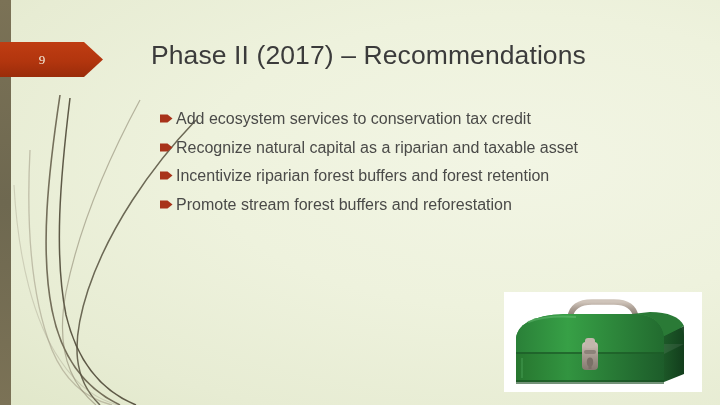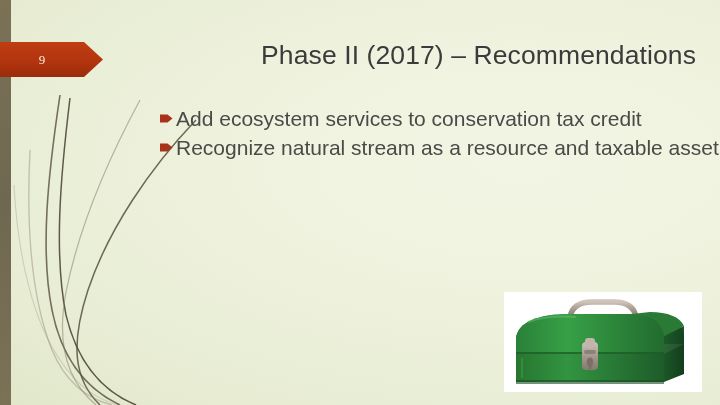--- a/index.html
+++ b/index.html
@@ -63,21 +63,20 @@
     position: absolute;
     left: 151px;
     top: 40px;
     width: 545px;
     color: #3b3b3b;
     font-size: 26.5px;
     font-weight: 300;
     letter-spacing: 0.1px;
     white-space: nowrap;
     font-family: "Liberation Sans", sans-serif;
-    text-align: right;
   }
 
   
   #bullets {
     position: absolute;
     left: 160px;
     top: 105px;
     width: 545px;
     margin: 0;
     padding: 0;
@@ -96,21 +95,21 @@
     position: relative;
   }
   .bullet-marker svg {
     position: absolute;
     left: 0;
     top: 8px;
   }
   .bullet-text {
     flex: 1 1 auto;
     color: #4a4a48;
-    font-size: 21px;
+    font-size: 16px;
     line-height: 28.6px;
     font-weight: 400;
     white-space: nowrap;
     font-family: "Liberation Sans", sans-serif;
   }
 
   
   #toolbox-image {
     position: absolute;
     left: 504px;
@@ -164,21 +163,37 @@
         </svg>
       </span>
       <span class="bullet-text">Add ecosystem services to conservation tax credit</span>
     </li>
     <li class="bullet-row">
       <span class="bullet-marker">
         <svg width="13" height="11" viewBox="0 0 13 11" xmlns="http://www.w3.org/2000/svg">
           <path d="M0 1.5 L7.5 1.5 L12.5 5.5 L7.5 9.5 L0 9.5 Z" fill="#a8331a"></path>
         </svg>
       </span>
-      <span class="bullet-text">Recognize natural stream as a resource and taxable asset</span>
+      <span class="bullet-text">Recognize natural capital as a riparian and taxable asset</span>
+    </li>
+    <li class="bullet-row">
+      <span class="bullet-marker">
+        <svg width="13" height="11" viewBox="0 0 13 11" xmlns="http://www.w3.org/2000/svg">
+          <path d="M0 1.5 L7.5 1.5 L12.5 5.5 L7.5 9.5 L0 9.5 Z" fill="#a8331a"></path>
+        </svg>
+      </span>
+      <span class="bullet-text">Incentivize riparian forest buffers and forest retention</span>
+    </li>
+    <li class="bullet-row">
+      <span class="bullet-marker">
+        <svg width="13" height="11" viewBox="0 0 13 11" xmlns="http://www.w3.org/2000/svg">
+          <path d="M0 1.5 L7.5 1.5 L12.5 5.5 L7.5 9.5 L0 9.5 Z" fill="#a8331a"></path>
+        </svg>
+      </span>
+      <span class="bullet-text">Promote stream forest buffers and reforestation</span>
     </li>
   </ul>
 
   <div id="toolbox-image">
     <svg width="198" height="100" viewBox="0 0 198 100" xmlns="http://www.w3.org/2000/svg">
       <defs>
         <linearGradient id="lidTop" x1="0" y1="0" x2="0" y2="1">
           <stop offset="0%" stop-color="#3f9b4c"></stop>
           <stop offset="45%" stop-color="#2f8a3e"></stop>
           <stop offset="100%" stop-color="#257033"></stop>

